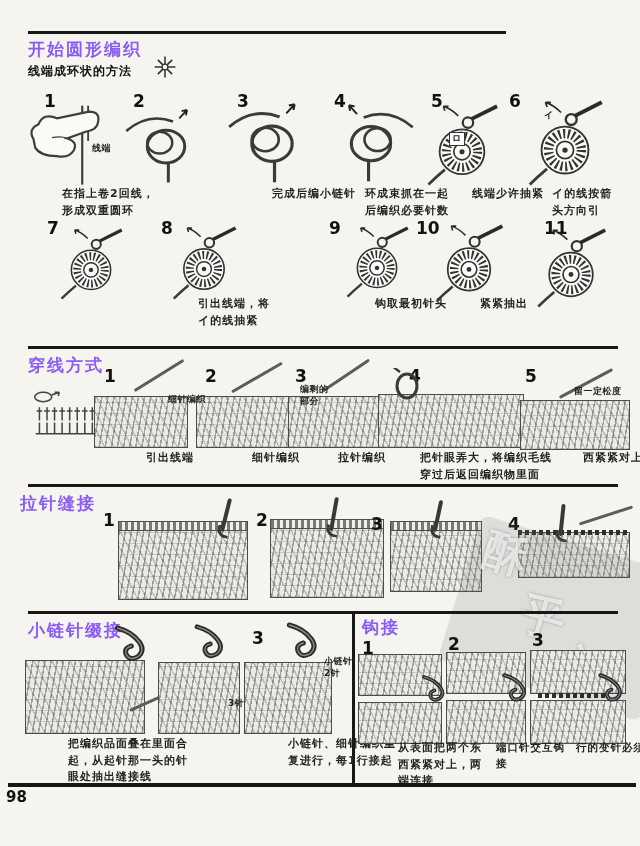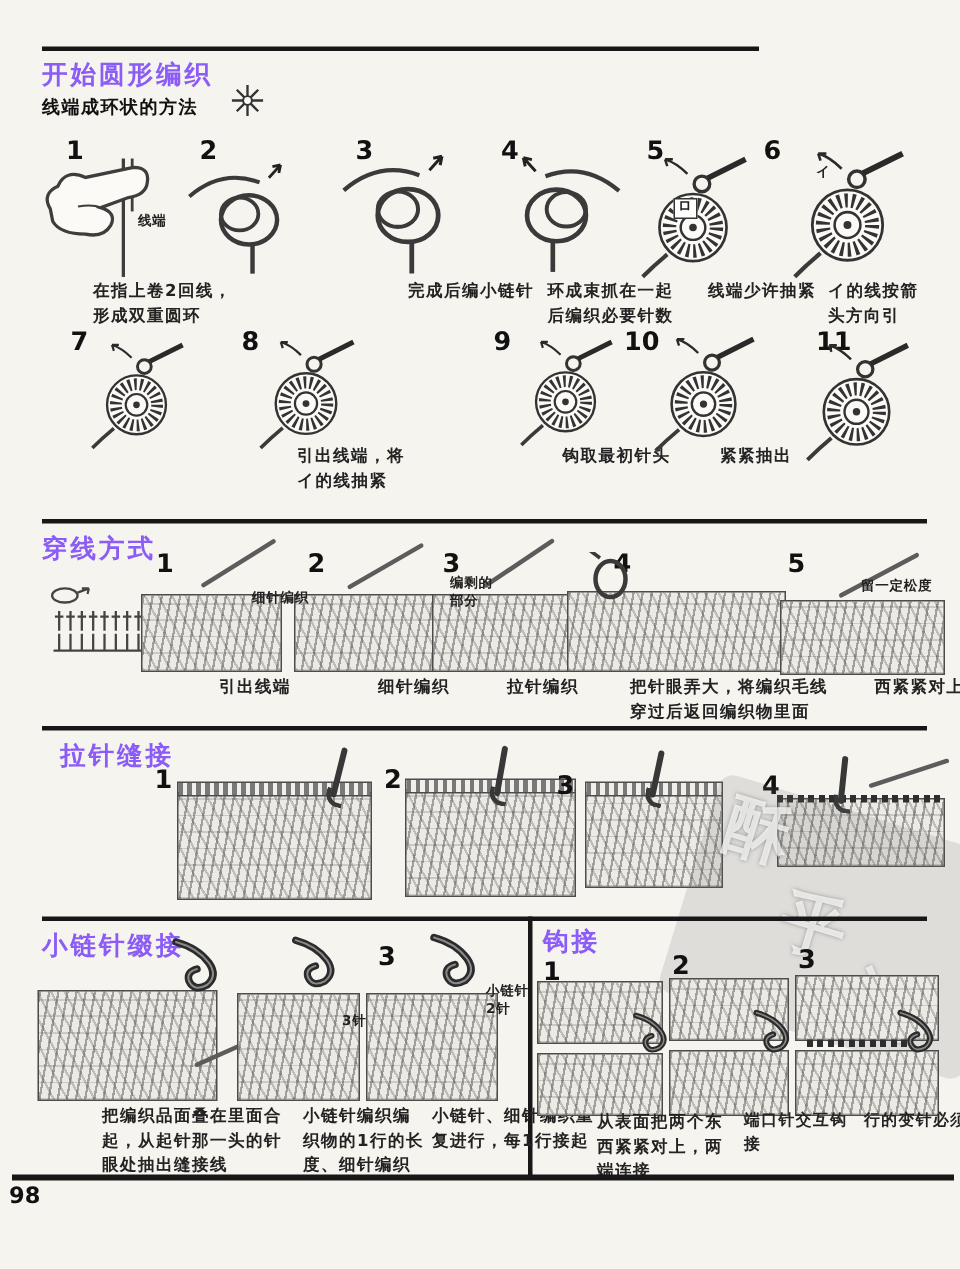--- a/index.html
+++ b/index.html
@@ -235,21 +235,21 @@
 穿过后返回编织物里面</div>
 
   <div class="num" style="left:525px;top:366px">5</div>
   <div class="fabric" style="left:520px;top:400px;width:108px;height:48px"></div>
   <div class="needle" style="left:556px;top:382px;width:60px;transform:rotate(-28deg)"></div>
   <div class="lbl" style="left:574px;top:386px">留一定松度</div>
   <div class="cap" style="left:543px;top:450px;width:70px">西紧紧对上</div>
 
   <div class="rule" style="left:28px;top:484px;width:590px;height:3px"></div>
 
-  <div class="sec-title" style="left:40px;top:492px">拉针缝接</div>
+  <div class="sec-title" style="left:20px;top:492px">拉针缝接</div>
 
   <div class="num" style="left:103px;top:510px">1</div>
   <div class="fabric braid" style="left:118px;top:528px;width:128px;height:70px"></div>
   <div class="hookbar" style="left:224px;top:498px;height:34px;transform:rotate(14deg)"></div>
 
   <div class="num" style="left:256px;top:510px">2</div>
   <div class="fabric braid" style="left:270px;top:526px;width:112px;height:70px"></div>
   <div class="hookbar" style="left:332px;top:497px;height:34px;transform:rotate(10deg)"></div>
 
   <div class="num" style="left:371px;top:514px">3</div>
@@ -280,38 +280,35 @@
       </svg>
     </div>
   <div class="needle" style="left:128px;top:700px;width:44px;transform:rotate(-24deg)"></div>
 
   <div class="fabric" style="left:158px;top:662px;width:80px;height:70px"></div>
   <div class="ill" style="left:192px;top:622px;width:38px;height:40px">
       <svg>
         <use href="#sym-hook"></use>
       </svg>
     </div>
-  <div class="lbl" style="left:228px;top:676px">3针</div>
+  <div class="lbl" style="left:228px;top:698px">3针</div>
 
   <div class="num" style="left:252px;top:628px">3</div>
   <div class="fabric" style="left:244px;top:662px;width:86px;height:70px"></div>
   <div class="ill" style="left:284px;top:620px;width:40px;height:42px">
       <svg>
         <use href="#sym-hook"></use>
       </svg>
     </div>
   <div class="lbl" style="left:324px;top:656px">小链针
 2针</div>
 
   <div class="cap" style="left:28px;top:736px;width:130px">把编织品面叠在里面合
 起，从起针那一头的针
 眼处抽出缝接线</div>
-  <div class="cap" style="left:162px;top:736px;width:90px">小链针编织编
-织物的1行的长
-度、细针编织</div>
   <div class="cap" style="left:248px;top:736px;width:108px">小链针、细针编织重
 复进行，每1行接起</div>
 
   <div class="sec-title" style="left:362px;top:616px">钩接</div>
 
   <div class="num" style="left:362px;top:638px">1</div>
   <div class="fabric" style="left:358px;top:654px;width:82px;height:40px"></div>
   <div class="fabric" style="left:358px;top:702px;width:82px;height:40px"></div>
   <div class="ill" style="left:420px;top:674px;width:30px;height:30px">
       <svg>

